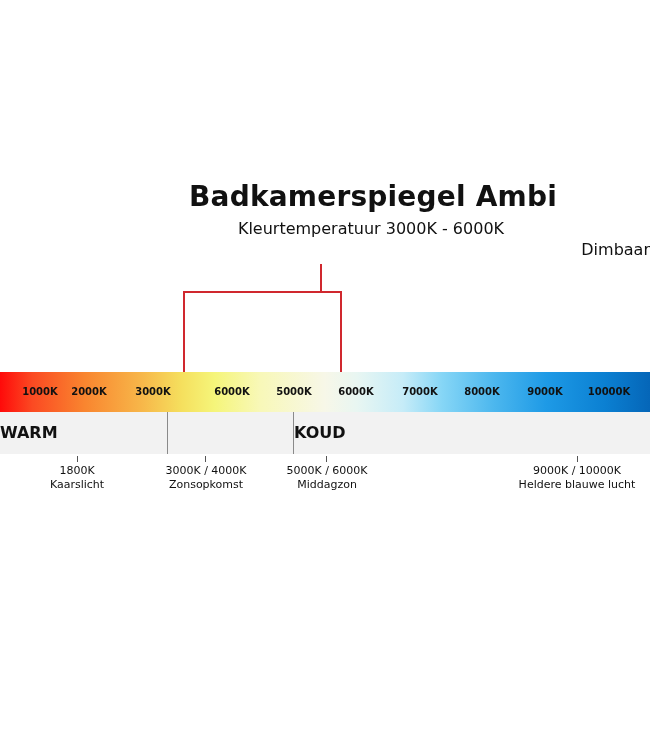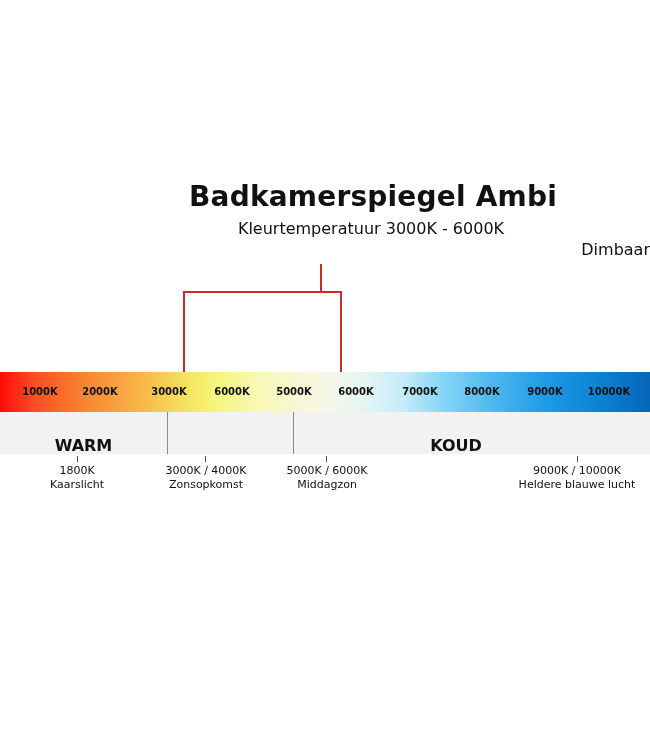--- a/index.html
+++ b/index.html
@@ -10,54 +10,54 @@
     .sub2 { top:240px;text-align:right; }
     .bracket-stem { position:absolute; left:320px; top:264px; width:2px; height:29px; background:#d0282e; }
     .bracket-h { position:absolute; left:183px; top:291px; width:159px; height:2px; background:#d0282e; }
     .bracket-l { position:absolute; left:183px; top:291px; width:2px; height:90px; background:#d0282e; }
     .bracket-r { position:absolute; left:340px; top:291px; width:2px; height:90px; background:#d0282e; }
     .spectrum { position:absolute; left:0; top:372px; width:650px; height:40px;
       background: linear-gradient(to right, #ff0a0a 0%, #fb4a22 5%, #f9852f 13%, #f7b84a 22%, #f5e05e 28%, #f5f57a 33%, #f8f8b8 40%, #f7f7e8 50%, #e8f6f2 55%, #c6ecf8 62%, #86d6f6 68%, #4cb7ee 76%, #1e9ae6 84%, #0b80d2 93%, #0566b8 100%);
     }
     .tick-label { position:absolute; top:386px; font-size:10px; font-weight:bold; color:#111; transform:translateX(-50%); }
     .zones { position:absolute; left:0; top:412px; width:650px; height:42px; background:#f2f2f2; }
-    .zone { position:absolute; top:0; height:42px; line-height:42px; text-align:center; font-weight:bold; font-size:16px; color:#111;margin-top:13px; }
+    .zone { position:absolute; top:0; height:42px; line-height:42px; font-weight:bold; font-size:16px; color:#111; }
     .divider { position:absolute; top:412px; width:1px; height:42px; background:#8a8a8a; }
     .mark { position:absolute; top:456px; width:1px; height:6px; background:#555; }
     .annot { position:absolute; top:464px; font-size:11px; line-height:14px; text-align:center; color:#111; transform:translateX(-50%); white-space:nowrap; }
   </style>
 </head>
 <body>
 
 <div class="title">Badkamerspiegel Ambi</div>
 <div class="subtitle sub1">Kleurtemperatuur 3000K - 6000K</div>
 <div class="subtitle sub2">Dimbaar</div>
 
 <div>
   <div class="bracket-stem"></div>
   <div class="bracket-h"></div>
   <div class="bracket-l"></div>
   <div class="bracket-r"></div>
 </div>
 
 <div class="spectrum"></div>
 <span class="tick-label" style="left:40px">1000K</span>
-<span class="tick-label" style="left:100px">2000K</span>
-<span class="tick-label" style="left:169px">3000K</span>
+<span class="tick-label" style="left:89px">2000K</span>
+<span class="tick-label" style="left:153px">3000K</span>
 <span class="tick-label" style="left:232px">6000K</span>
 <span class="tick-label" style="left:294px">5000K</span>
 <span class="tick-label" style="left:356px">6000K</span>
 <span class="tick-label" style="left:420px">7000K</span>
 <span class="tick-label" style="left:482px">8000K</span>
 <span class="tick-label" style="left:545px">9000K</span>
 <span class="tick-label" style="left:609px">10000K</span>
 
 <div class="zones">
   <div class="zone" style="left:0;width:167px">WARM</div>
-  <div class="zone" style="left:278px;width:356px">KOUD</div>
+  <div class="zone" style="left:294px;width:356px">KOUD</div>
 </div>
 <div class="divider" style="left:167px"></div>
 <div class="divider" style="left:293px"></div>
 
 <div class="mark" style="left:77px"></div>
 <div class="mark" style="left:205px"></div>
 <div class="mark" style="left:326px"></div>
 <div class="mark" style="left:577px"></div>
 
 <div class="annot" style="left:77px">

